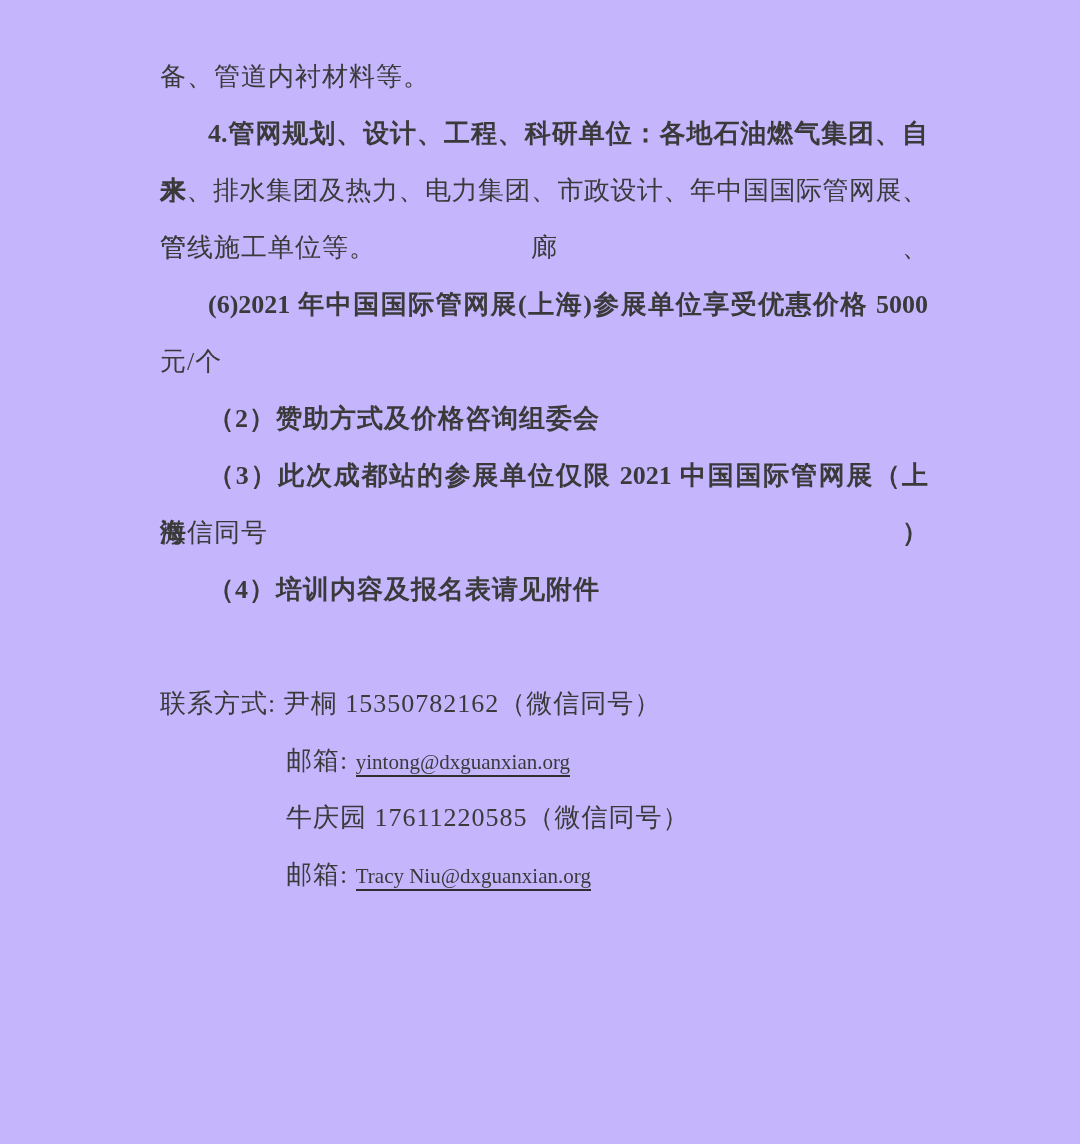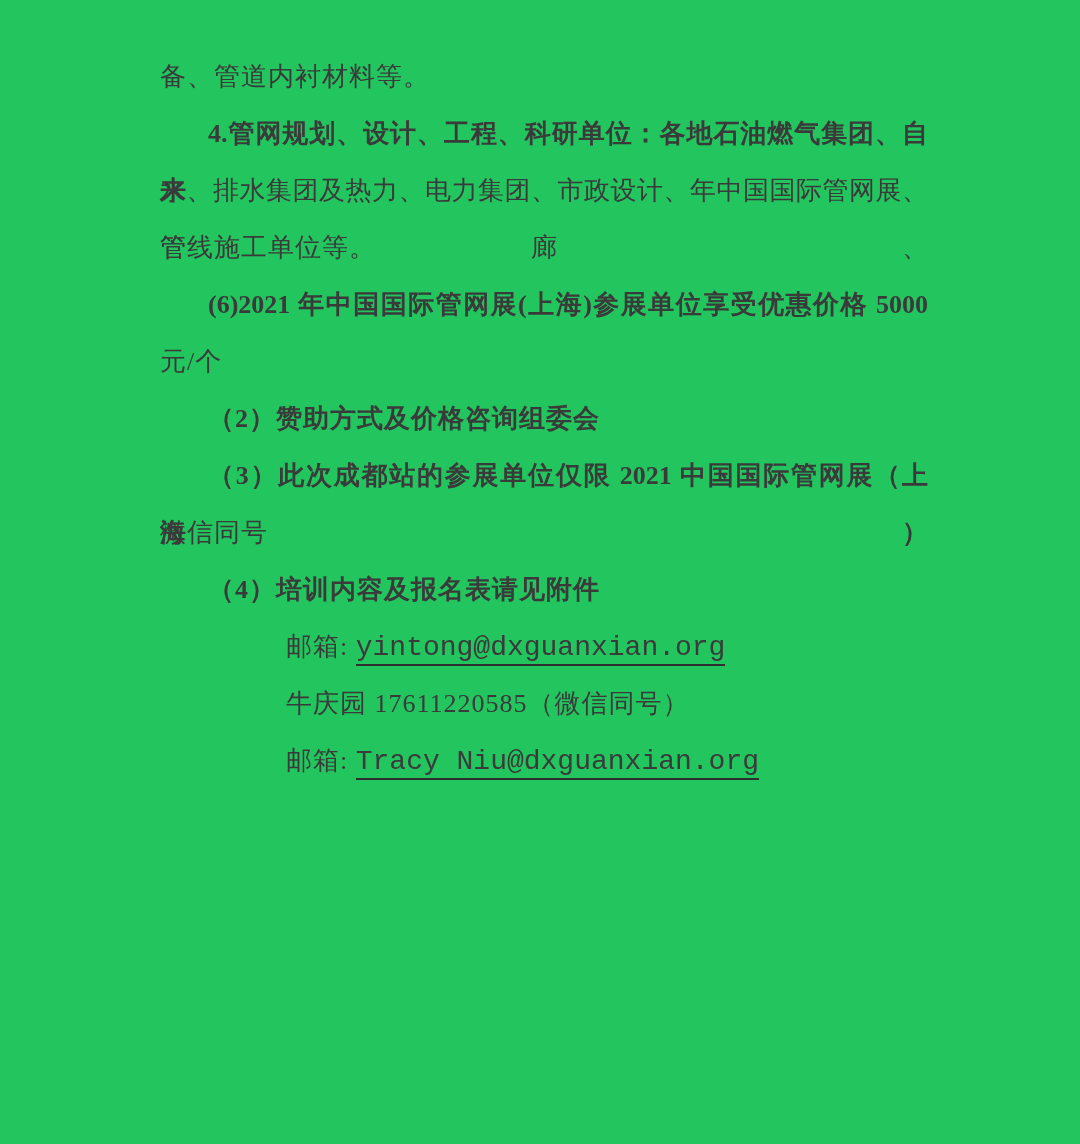--- a/index.html
+++ b/index.html
@@ -4,21 +4,21 @@
 <style>
   html, body {
     margin: 0;
     padding: 0;
     background: #fdfdfd;
   }
   .page {
     position: relative;
     width: 1080px;
     height: 1144px;
-    background: #22c55e;
+    background: #c4b5fd;
     overflow: hidden;
     box-sizing: border-box;
     padding: 48px 152px 0 160px;
     color: #3a3a3a;
     font-family: "Liberation Serif", "DejaVu Serif", serif;
     font-size: 26px;
     -webkit-font-smoothing: antialiased;
   }
   .line {
     margin: 0;
@@ -34,22 +34,22 @@
     white-space: normal;
     text-align: justify;
     text-align-last: justify;
     letter-spacing: 0;
   }
   
   .gap { margin-top: 57px; }
   
   .hang { padding-left: 126px; }
   .email {
-    font-family: Liberation Mono, monospace;
-    font-size: 28px;
+    font-family: Liberation Serif, serif;
+    font-size: 21px;
     letter-spacing: 0;
     border-bottom: 2px solid #2f2f2f;
     padding-bottom: 1px;
     cursor: pointer;
   }
 </style>
 </head>
 <body>
 
 <div class="page">
@@ -65,20 +65,21 @@
   <p class="line">元/个</p>
 
   <p class="line indent">（2）赞助方式及价格咨询组委会</p>
 
   <p class="line indent just">（3）此次成都站的参展单位仅限 2021 中国国际管网展（上海）</p>
   <p class="line">微信同号</p>
 
   <p class="line indent">（4）培训内容及报名表请见附件</p>
 
 
+  <p class="line gap">联系方式: 尹桐 15350782162（微信同号）</p>
 
   <p class="line hang"><span>邮箱: </span><span class="email">yintong@dxguanxian.org</span></p>
 
   <p class="line hang">牛庆园 17611220585（微信同号）</p>
 
   <p class="line hang"><span>邮箱: </span><span class="email">Tracy Niu@dxguanxian.org</span></p>
 
 
 </div>
 

